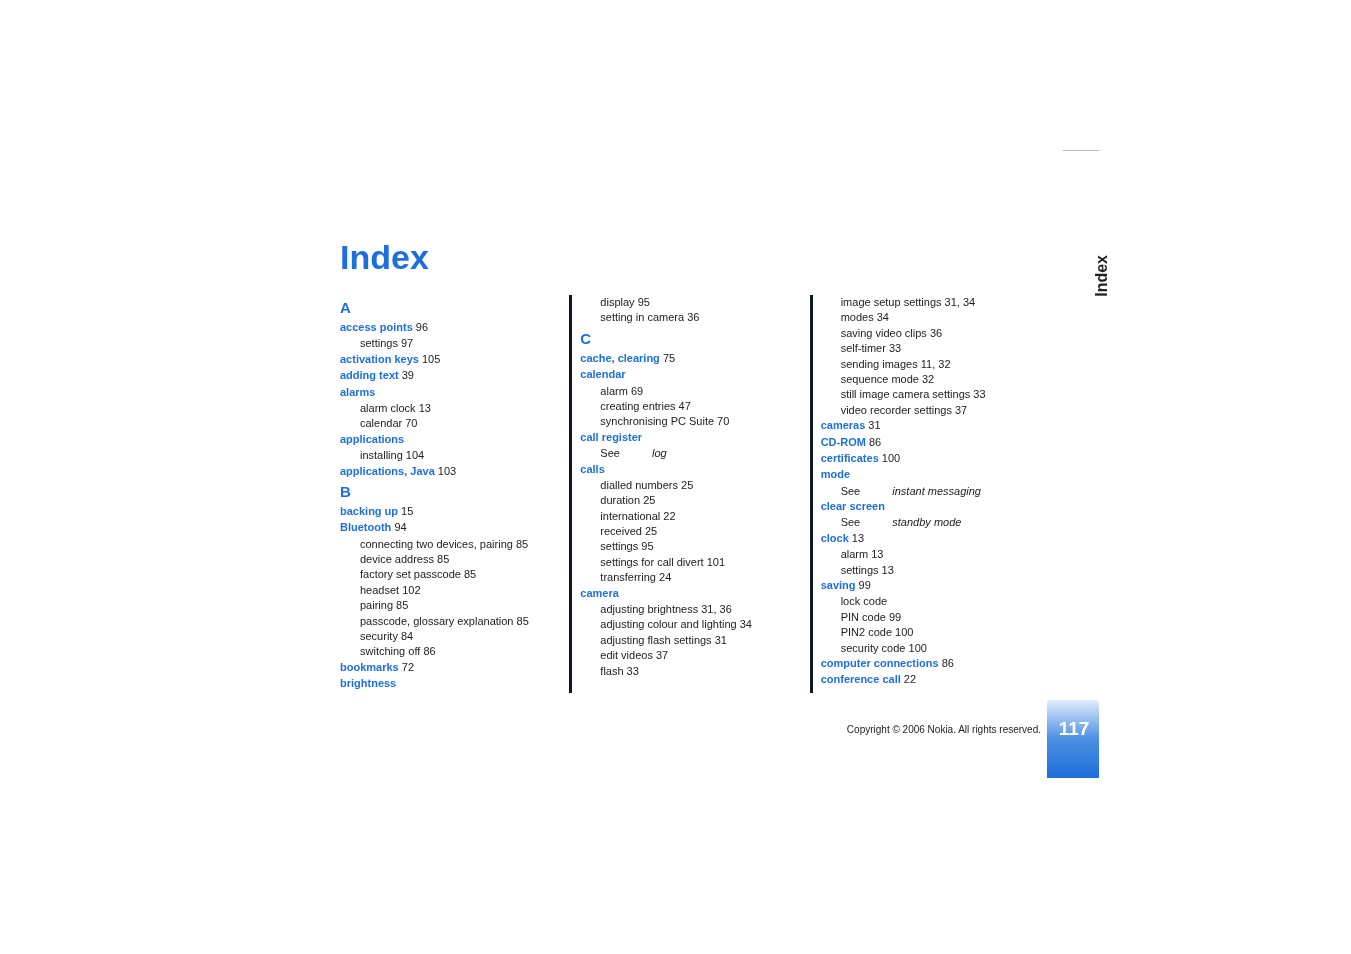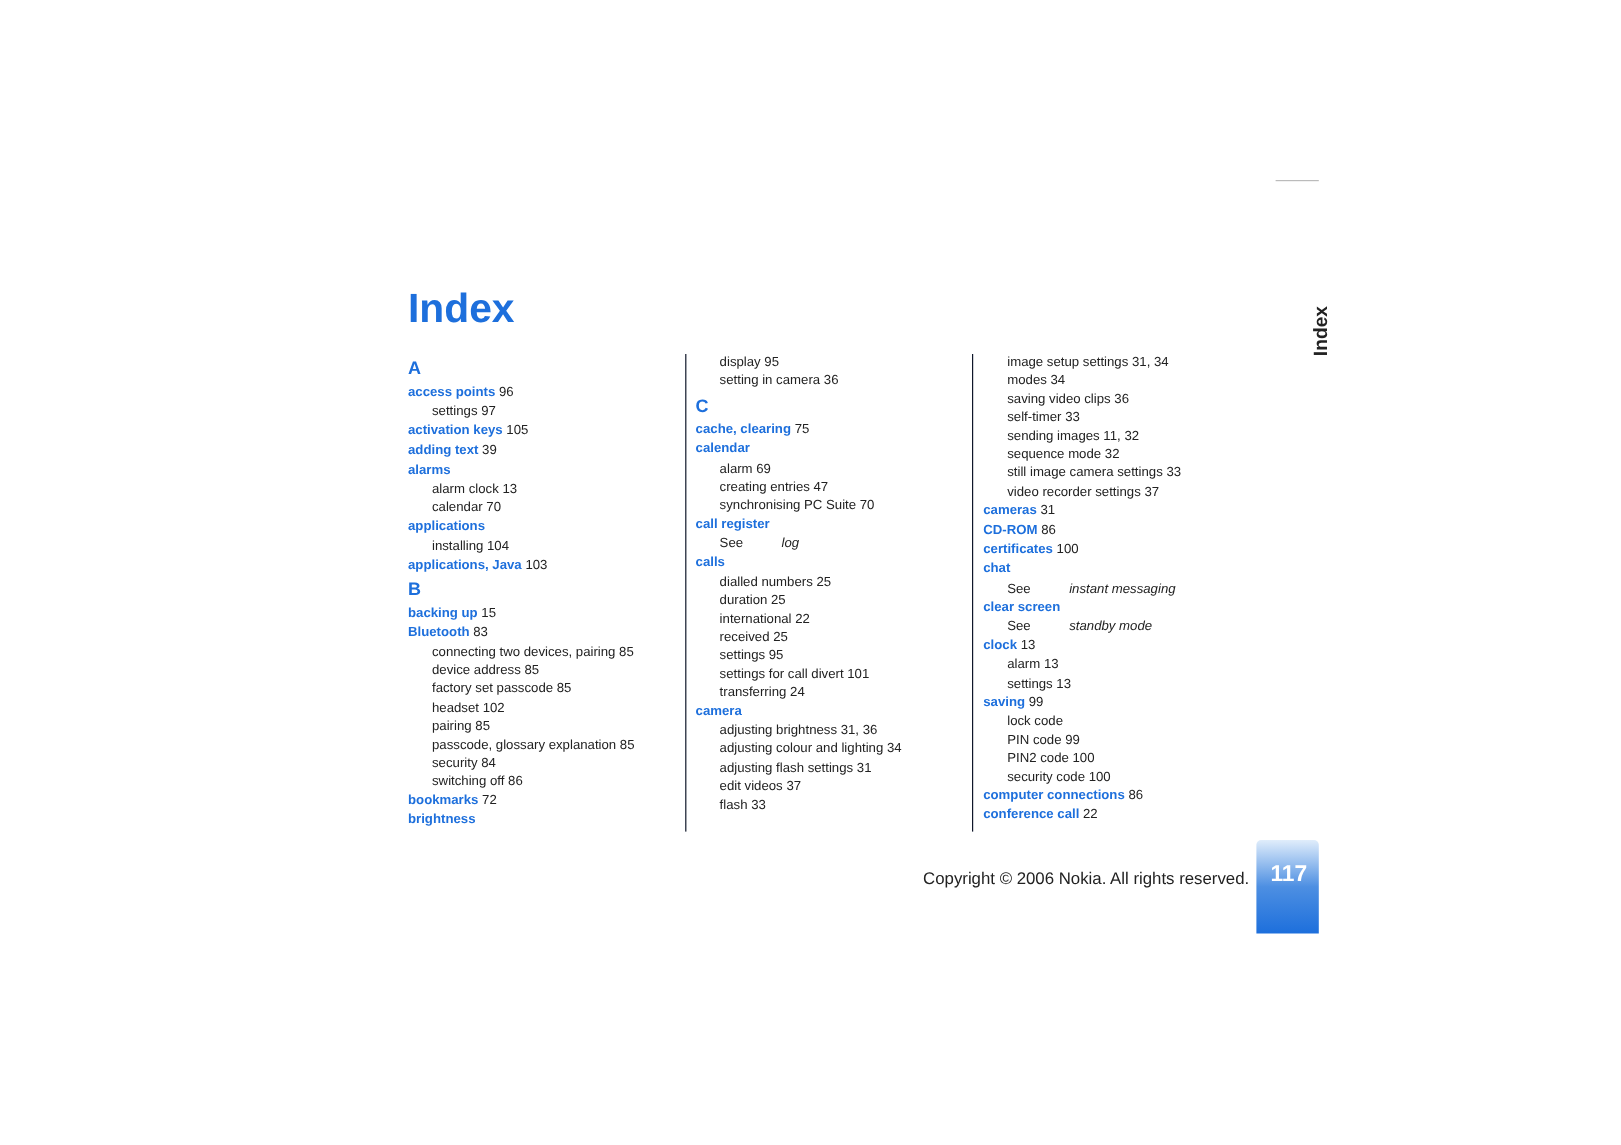--- a/index.html
+++ b/index.html
@@ -26,21 +26,21 @@
   }
   .columns {
     display: flex;
     gap: 10px;
   }
   .col {
     flex: 1;
     font-size: 11px;
     line-height: 1.4;
     color: #222;
-    border-left: 1px solid #0f172a;
+    border-left: 3px solid #0f172a;
     padding-left: 8px;
   }
   .col:first-child {
     border-left: none;
     padding-left: 0;
   }
   .section-letter {
     color: #1d6fdc;
     font-size: 15px;
     font-weight: bold;
@@ -103,21 +103,21 @@
     color: #fff;
     font-size: 19px;
     font-weight: bold;
     text-align: center;
     line-height: 30px;
   }
   .copyright {
     position: absolute;
     right: 310px;
     top: 724px;
-    font-size: 14px;
+    font-size: 10px;
     color: #222;
   }
   .rule-top {
     position: absolute;
     right: 252px;
     top: 150px;
     width: 36px;
     border-top: 1px solid #bbb;
   }
 </style>
@@ -165,21 +165,21 @@
         <span class="primary">applications, Java</span><span class="page-ref"> 103</span>
       </div>
 
       <div class="section-letter">B</div>
 
       <div class="entry">
         <span class="primary">backing up</span><span class="page-ref"> 15</span>
       </div>
 
       <div class="entry">
-        <span class="primary">Bluetooth</span><span class="page-ref"> 83</span>
+        <span class="primary">Bluetooth</span><span class="page-ref"> 94</span>
       </div>
       <div class="sub">connecting two devices, pairing 85</div>
       <div class="sub">device address 85</div>
       <div class="sub">factory set passcode 85</div>
       <div class="sub">headset 102</div>
       <div class="sub">pairing 85</div>
       <div class="sub">passcode, glossary explanation 85</div>
       <div class="sub">security 84</div>
       <div class="sub">switching off 86</div>
 
@@ -253,21 +253,21 @@
 
       <div class="entry">
         <span class="primary">CD-ROM</span><span class="page-ref"> 86</span>
       </div>
 
       <div class="entry">
         <span class="primary">certificates</span><span class="page-ref"> 100</span>
       </div>
 
       <div class="entry">
-        <span class="primary">chat</span>
+        <span class="primary">mode</span>
       </div>
       <div class="sub">
         <span>See </span><span class="see">instant messaging</span>
       </div>
 
       <div class="entry">
         <span class="primary">clear screen</span>
       </div>
       <div class="sub">
         <span>See </span><span class="see">standby mode</span>

